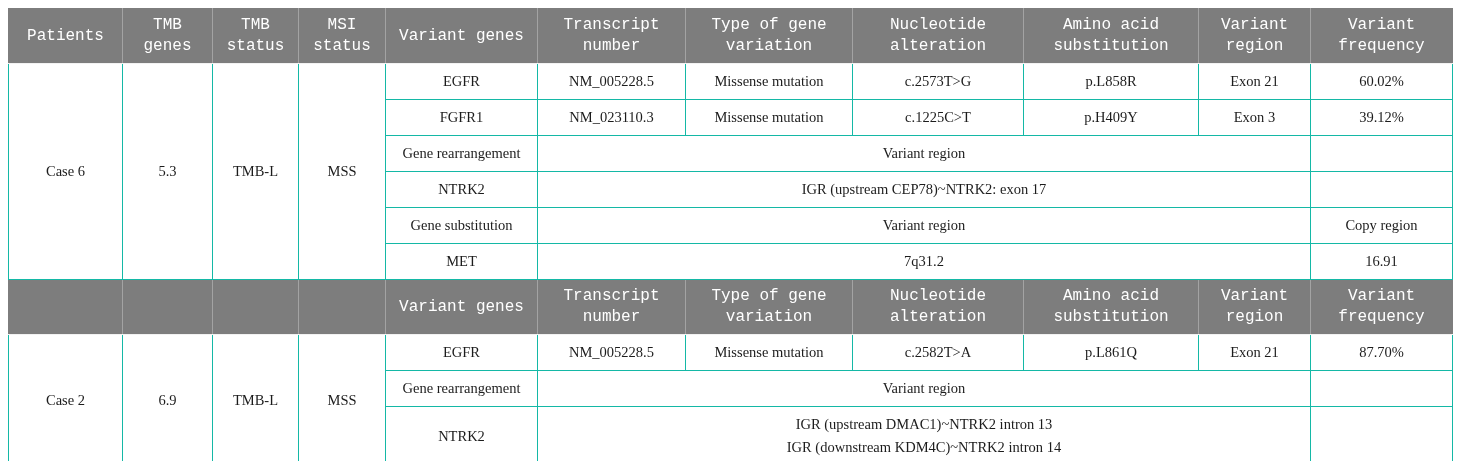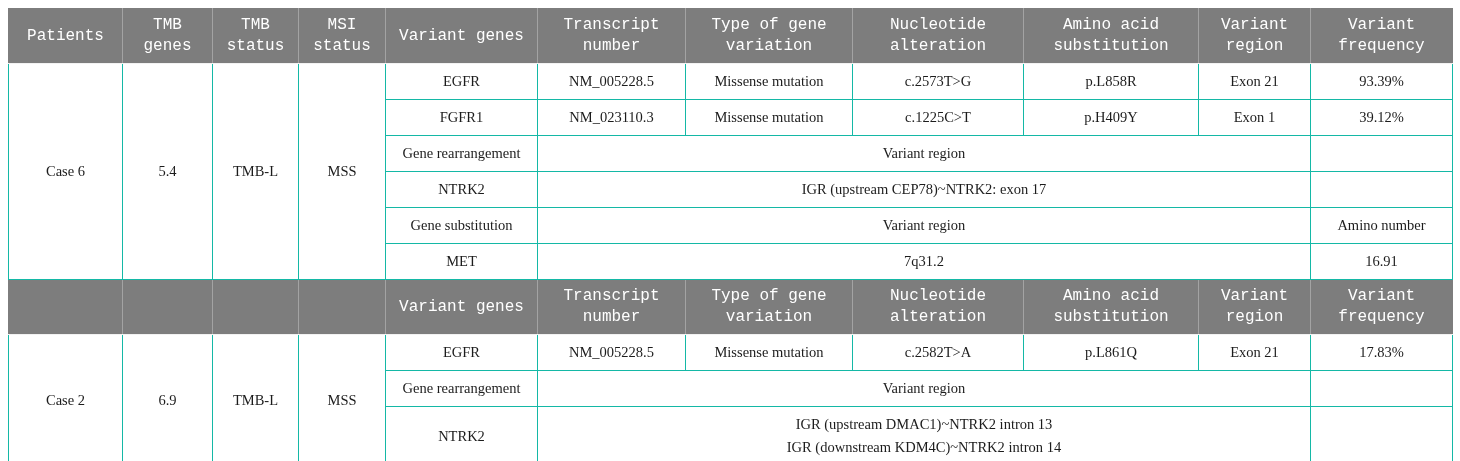--- a/index.html
+++ b/index.html
@@ -62,54 +62,54 @@
       <th>Amino acid substitution</th>
       <th>Variant region</th>
       <th>Variant frequency</th>
     </tr>
   </thead>
 
   <tbody>
 
     <tr>
       <td rowspan="6">Case 6</td>
-      <td rowspan="6">5.4</td>
+      <td rowspan="6">5.3</td>
       <td rowspan="6">TMB-L</td>
       <td rowspan="6">MSS</td>
       <td>EGFR</td>
       <td>NM_005228.5</td>
       <td>Missense mutation</td>
       <td>c.2573T&gt;G</td>
       <td>p.L858R</td>
       <td>Exon 21</td>
-      <td>93.39%</td>
+      <td>60.02%</td>
     </tr>
     <tr>
       <td>FGFR1</td>
       <td>NM_023110.3</td>
       <td>Missense mutation</td>
       <td>c.1225C&gt;T</td>
       <td>p.H409Y</td>
-      <td>Exon 1</td>
+      <td>Exon 3</td>
       <td>39.12%</td>
     </tr>
     <tr>
       <td>Gene rearrangement</td>
       <td colspan="5" class="span-cell">Variant region</td>
       <td></td>
     </tr>
     <tr>
       <td>NTRK2</td>
       <td colspan="5" class="span-cell">IGR (upstream CEP78)~NTRK2: exon 17</td>
       <td></td>
     </tr>
     <tr>
       <td>Gene substitution</td>
       <td colspan="5" class="span-cell">Variant region</td>
-      <td>Amino number</td>
+      <td>Copy region</td>
     </tr>
     <tr>
       <td>MET</td>
       <td colspan="5" class="span-cell">7q31.2</td>
       <td>16.91</td>
     </tr>
 
     <tr class="head">
       <th></th>
       <th></th>
@@ -128,21 +128,21 @@
       <td rowspan="3">Case 2</td>
       <td rowspan="3">6.9</td>
       <td rowspan="3">TMB-L</td>
       <td rowspan="3">MSS</td>
       <td>EGFR</td>
       <td>NM_005228.5</td>
       <td>Missense mutation</td>
       <td>c.2582T&gt;A</td>
       <td>p.L861Q</td>
       <td>Exon 21</td>
-      <td>17.83%</td>
+      <td>87.70%</td>
     </tr>
     <tr>
       <td>Gene rearrangement</td>
       <td colspan="5" class="span-cell">Variant region</td>
       <td></td>
     </tr>
     <tr class="tall">
       <td>NTRK2</td>
       <td colspan="5" class="span-cell">
         <div>IGR (upstream DMAC1)~NTRK2 intron 13</div>

